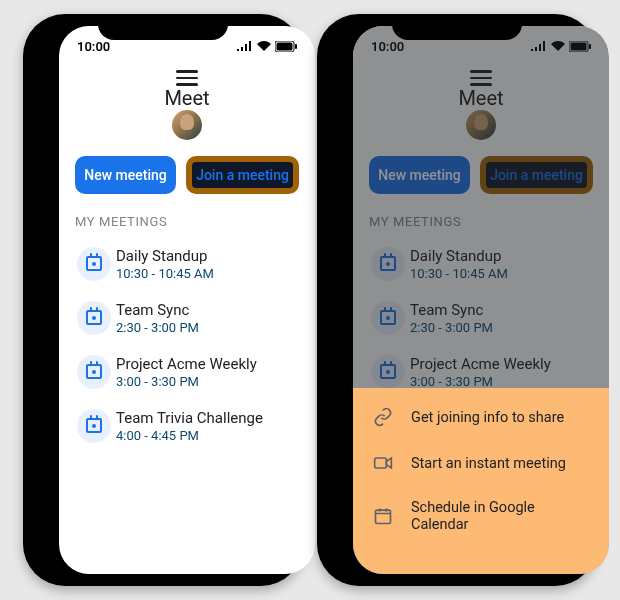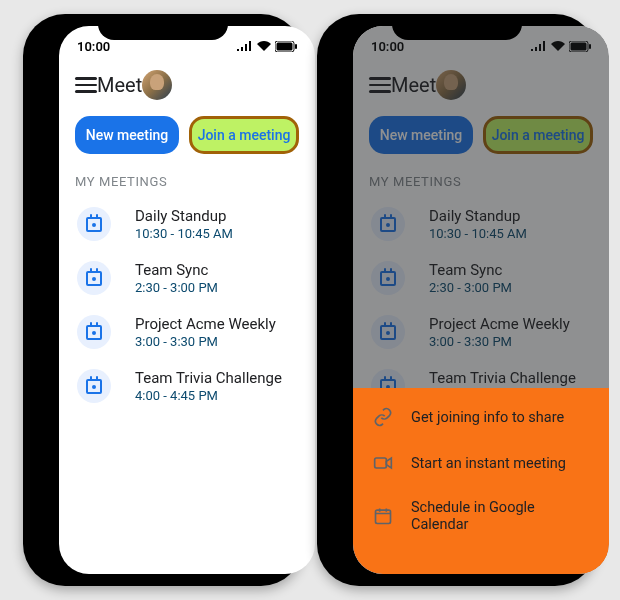--- a/index.html
+++ b/index.html
@@ -49,21 +49,23 @@
     align-items: center;
     padding: 10px 18px 4px;
     font-size: 13px;
     font-weight: 600;
     height: 34px;
   }
   .status-icons { display: flex; gap: 4px; align-items: center; }
   .header {
     display: flex;
     align-items: center;
+    justify-content: space-between;
     padding: 10px 16px 12px;
+    flex-direction: column;
   }
   .hamburger {
     width: 22px;
     display: flex;
     flex-direction: column;
     gap: 4px;
   }
   .hamburger span {
     height: 2.5px;
     background: #202124;
@@ -91,49 +93,49 @@
     border-radius: 50% 50% 40% 40%;
   }
   .actions {
     display: flex;
     gap: 10px;
     padding: 4px 16px 14px;
   }
   .btn {
     flex: 1;
     height: 38px;
-    border-radius: 15px;
+    border-radius: 10px;
     font-size: 14px;
     font-weight: 500;
     display: flex;
     align-items: center;
     justify-content: center;
     cursor: pointer;
   }
   .btn-primary {
     background: #1a73e8;
     color: #fff;
   }
   .btn-secondary {
-    background: #bef264;
+    background: #0f172a;
     color: #1a73e8;
-    border: 3px solid #a16207;
+    border: 6px solid #a16207;
   }
   .section-label {
     padding: 6px 16px 8px;
     font-size: 13px;
     font-weight: 400;
     letter-spacing: 0.6px;
     color: #80868b;
   }
   .meeting-list { padding: 0 12px; }
   .meeting {
     display: flex;
     align-items: center;
-    gap: 24px;
+    gap: 5px;
     padding: 10px 6px;
   }
   .meet-icon {
     width: 34px;
     height: 34px;
     border-radius: 50%;
     background: #e8f0fe;
     display: flex;
     align-items: center;
     justify-content: center;
@@ -171,21 +173,21 @@
     inset: 0;
     background: rgba(32,33,36,0.5);
     z-index: 5;
     border-radius: 30px;
   }
   .sheet {
     position: absolute;
     bottom: 0;
     left: 0;
     right: 0;
-    background: #f97316;
+    background: #fdba74;
     z-index: 10;
     padding: 6px 0 28px;
     border-radius: 0 0 30px 30px;
   }
   .sheet-item {
     display: flex;
     align-items: center;
     gap: 18px;
     padding: 13px 20px;
     font-size: 14.5px;

